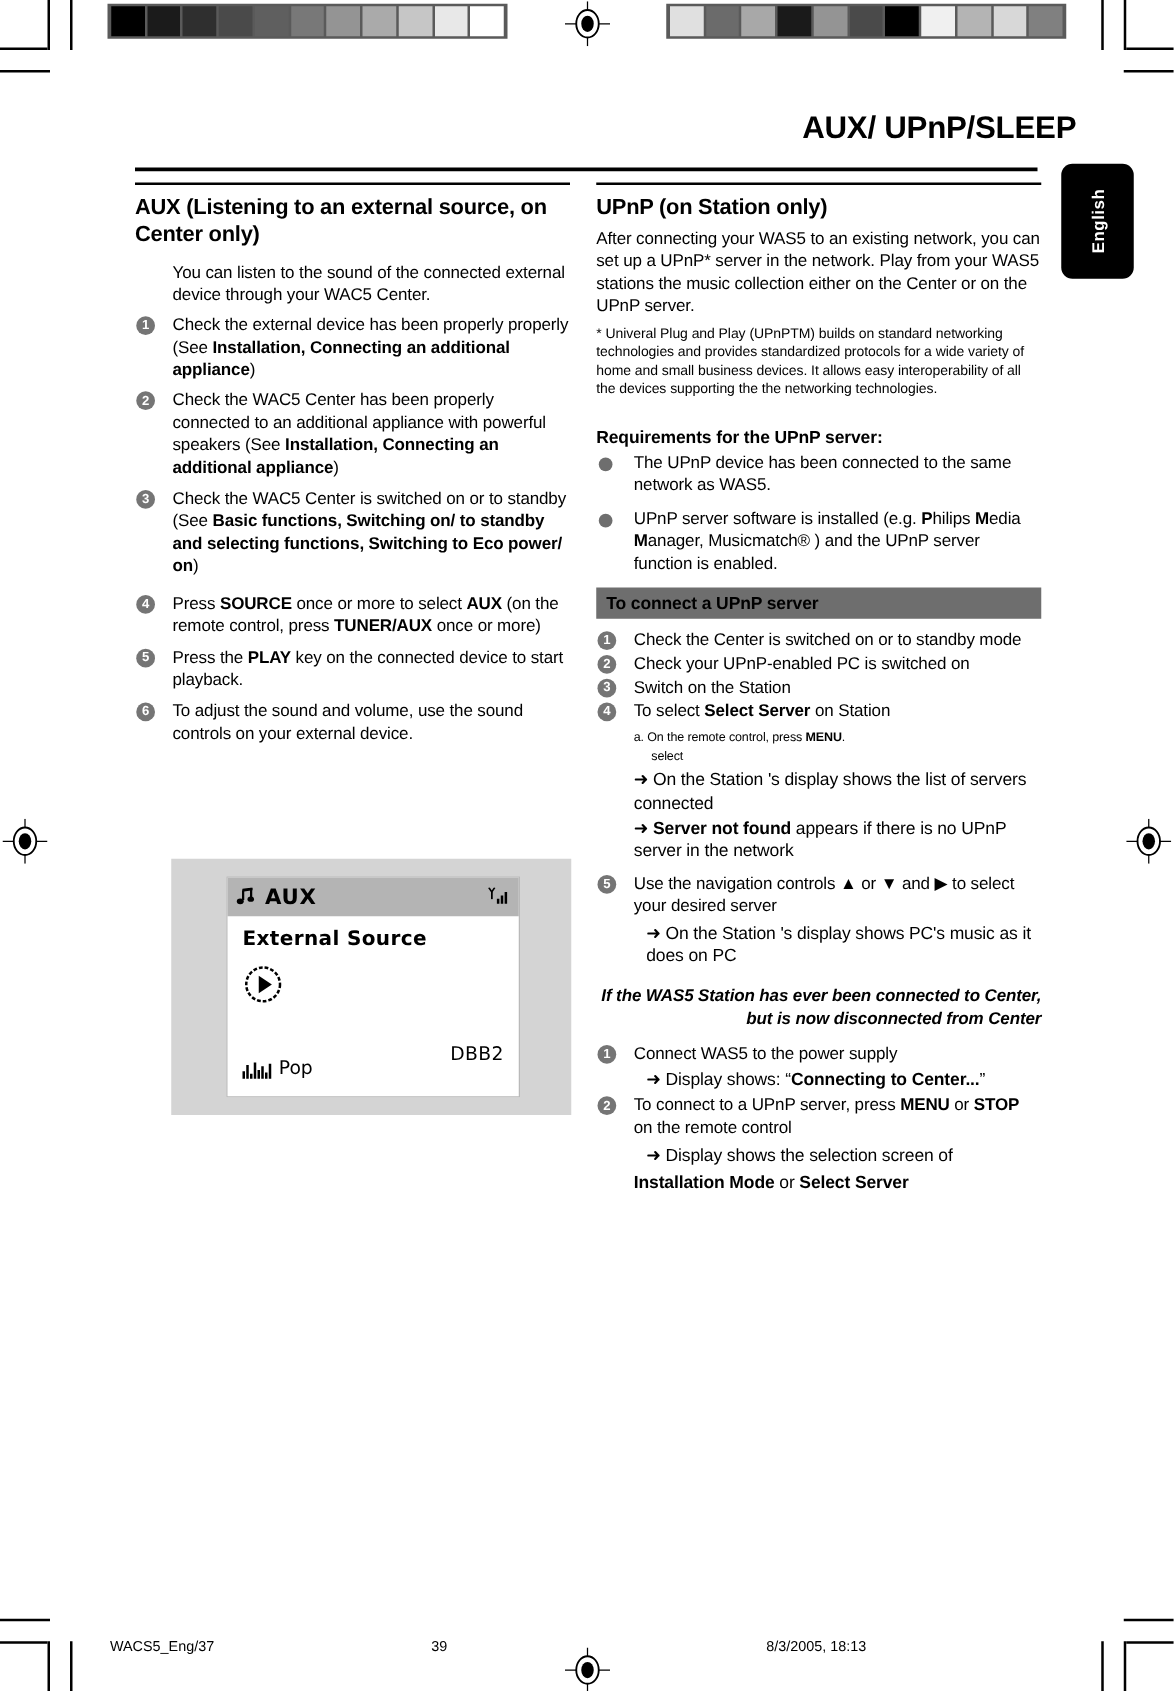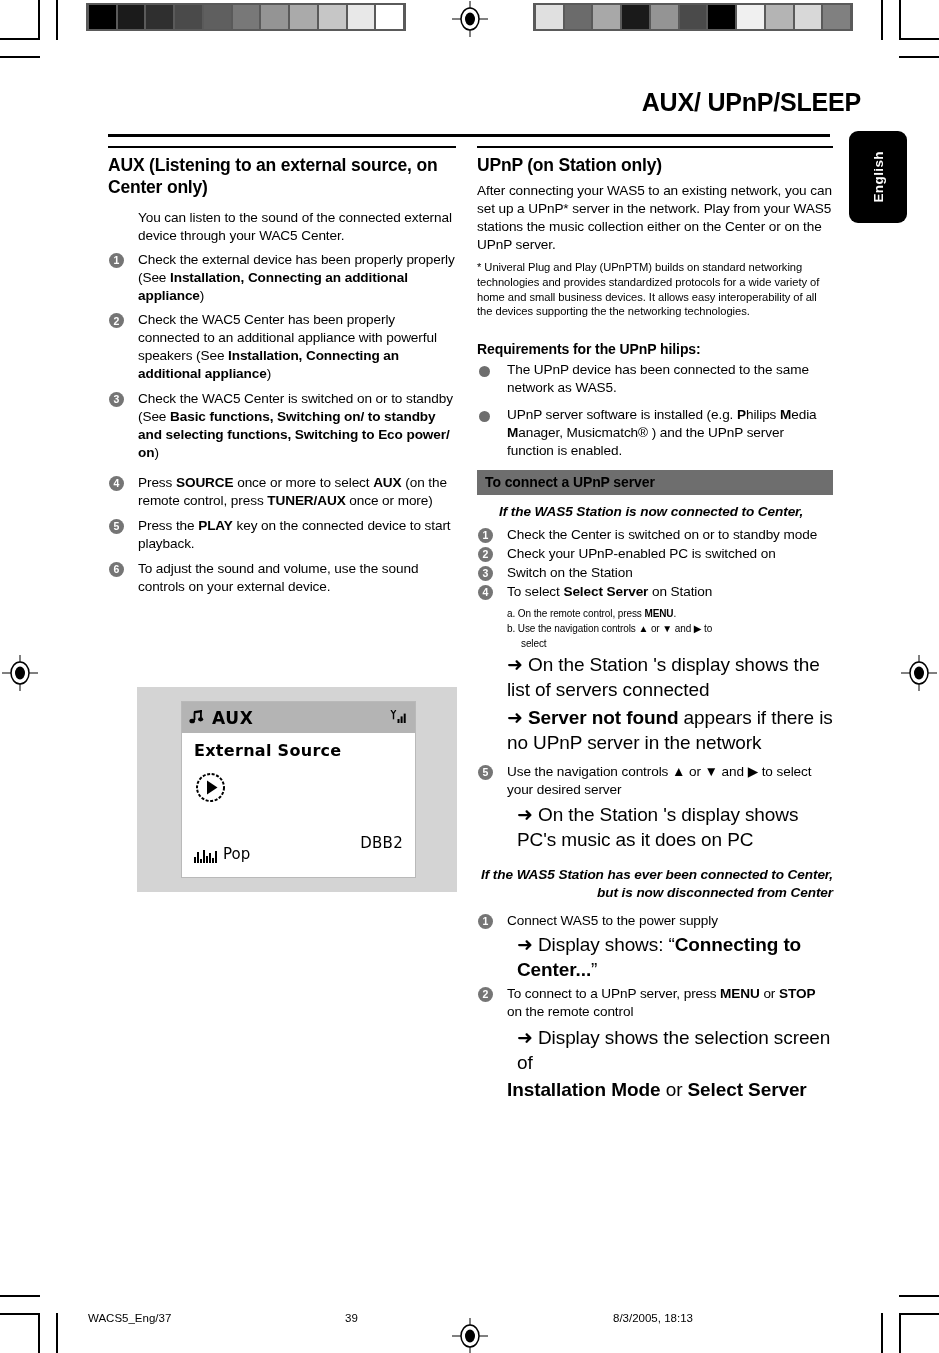--- a/index.html
+++ b/index.html
@@ -99,21 +99,21 @@
   .ital-head {
     font-size:13.6px; font-weight:bold; font-style:italic;
     line-height:1.33; margin:0 0 3px 0; padding-left:22px;
     letter-spacing:-0.1px;
   }
   .ital-block { font-size:13.6px; font-weight:bold; font-style:italic; line-height:1.33;
                 margin:14px 0 10px 0; letter-spacing:-0.1px;text-align:right; }
 
   .sub { font-size:10px; line-height:1.32; margin:0 0 2px 0; padding-left:30px; letter-spacing:-0.1px; }
   .sub2 { padding-left:44px; }
-  .arrow { font-size:19px; line-height:1.32; margin:0 0 2px 0; padding-left:30px; letter-spacing:-0.1px; }
+  .arrow { font-size:14px; line-height:1.32; margin:0 0 2px 0; padding-left:30px; letter-spacing:-0.1px; }
 
   
   .lcd-wrap {
     position:absolute; left:137px; top:687px; width:320px; height:205px;
     background:#d4d4d4;
   }
   .lcd {
     position:absolute; left:44px; top:14px; width:235px; height:177px;
     background:#ffffff; border:1px solid #b9b9b9; box-sizing:border-box;
   }
@@ -304,35 +304,34 @@
       </div>
     </div>
   </div>
 
   <div class="col col-right">
     <div class="sec-rule"></div>
     <h2 class="sec-title" style="margin-bottom:6px;">UPnP (on Station only)</h2>
     <p class="body">After connecting your WAS5 to an existing network, you can set up a UPnP* server in the network.  Play from your WAS5 stations the music collection either on the Center or on the UPnP server.</p>
     <p class="fine">* Univeral Plug and Play (UPnPTM) builds on standard networking technologies and provides standardized protocols for a wide variety of home and small business devices. It allows easy interoperability of all the devices supporting the the networking technologies.</p>
 
-    <h3 class="req" style="margin-top:22px;">Requirements for the UPnP hilips:</h3>
+    <h3 class="req" style="margin-top:22px;">Requirements for the UPnP server:</h3>
     <ul class="dots">
       <li>
         <span class="dot"></span>
         <span class="txt">The UPnP device has been connected to the same network as WAS5.</span>
       </li>
       <li>
         <span class="dot"></span>
         <span class="txt"><span>UPnP server software is installed (e.g. </span><b>P</b><span>hilips </span><b>M</b><span>edia </span><b>M</b><span>anager, Musicmatch® ) and the UPnP server function is enabled.</span></span>
       </li>
     </ul>
 
     <div class="graybar">To connect a UPnP server</div>
 
-    <div class="ital-head" style="margin-bottom:5px;">If the WAS5 Station is now connected to Center,</div>
 
     <ol class="steps">
       <li class="step tight">
         <span class="num">1</span>
         <span class="txt">Check the Center is switched on or to standby mode</span>
       </li>
       <li class="step tight">
         <span class="num">2</span>
         <span class="txt"> Check your UPnP-enabled PC is switched on</span>
       </li>
@@ -340,21 +339,20 @@
         <span class="num">3</span>
         <span class="txt">Switch on the Station</span>
       </li>
       <li class="step tight" style="margin-bottom:6px;">
         <span class="num">4</span>
         <span class="txt"><span>To select </span><b>Select Server</b><span> on Station</span></span>
       </li>
     </ol>
 
     <p class="sub"><span>a. On the remote control, press </span><b>MENU</b><span>.</span></p>
-    <p class="sub">b. Use the navigation controls ▲  or  ▼  and ▶ to</p>
     <p class="sub sub2">select</p>
     <p class="arrow" style="text-indent:-0px;">➜ On the Station 's display shows the list of servers connected</p>
     <p class="arrow">➜ <b>Server not found</b><span> appears if there is no UPnP server in the network</span></p>
 
     <ol class="steps" style="margin-top:8px;">
       <li class="step" style="margin-bottom:3px;">
         <span class="num">5</span>
         <span class="txt">  Use the navigation controls ▲  or  ▼  and ▶ to select  your desired server</span>
       </li>
     </ol>

